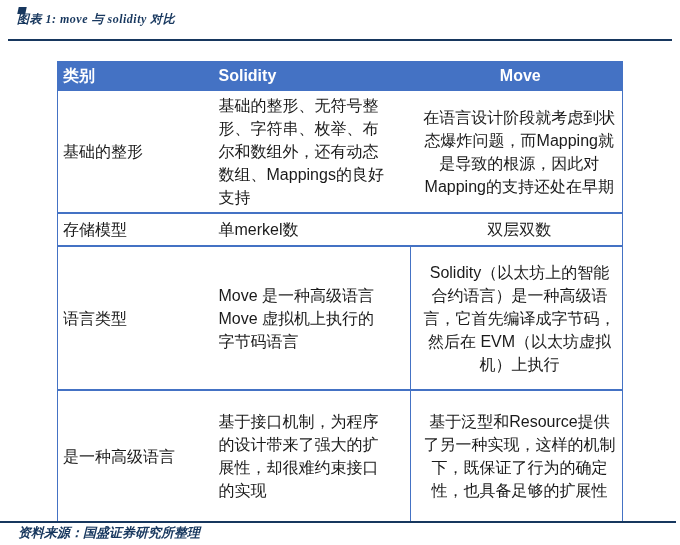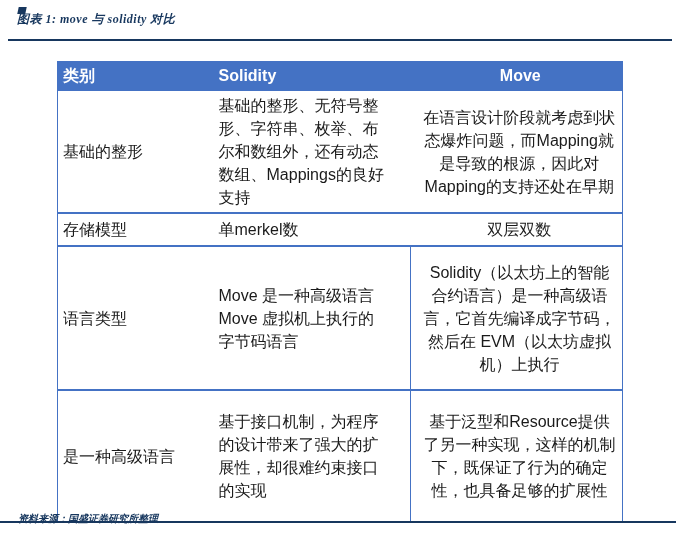--- a/index.html
+++ b/index.html
@@ -72,24 +72,24 @@
   th:nth-child(3), td:nth-child(3) { padding-left: 12px; text-align: center; }
   tbody tr.r1 { height: 115px; }
   tbody tr.r2 { height: 33px; }
   tbody tr.r3 { height: 144px; }
   tbody tr.r4 { height: 132px; }
   tbody tr.r3 td:nth-child(3),
   tbody tr.r4 td:nth-child(3) {
     border-left: 1.5px solid var(--table-border);
   }
   .source-note {
-    position: absolute; left: 18px; top: 512px;
+    position: absolute; left: 18px; top: 524px;
     font-family: "Liberation Serif", serif;
     font-style: italic; font-weight: bold;
-    font-size: 10px;
+    font-size: 13px;
     color: var(--title-text);
     white-space: nowrap;
   }
 </style>
 </head>
 <body>
 
 <div>
 
   <span class="figure-marker"></span>

